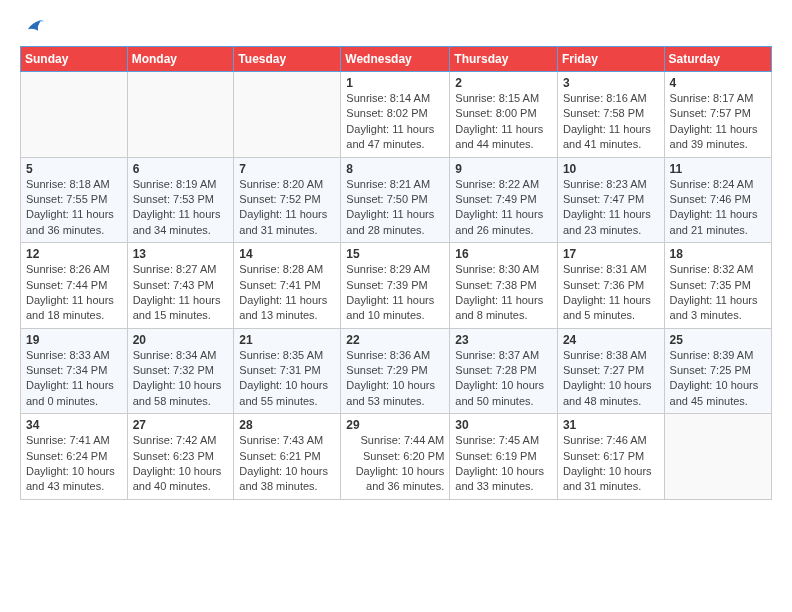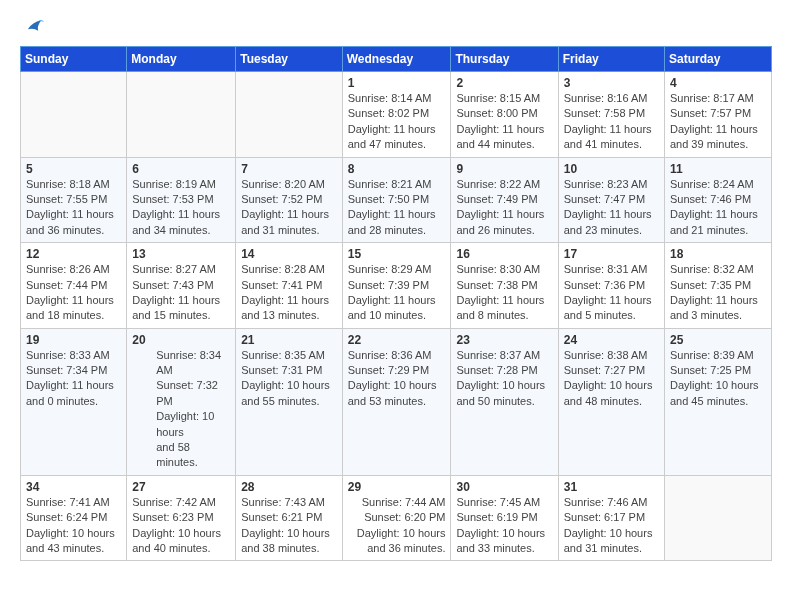--- a/index.html
+++ b/index.html
@@ -59,21 +59,21 @@
       font-size: 14px;
       color: #333;
       margin-top: 2px;
     }
     .calendar {
       width: 100%;
       border-collapse: collapse;
       margin-top: 8px;
     }
     .calendar th {
-      background: #1d4ed8;
+      background: #ef4444;
       color: #fff;
       font-size: 12px;
       font-weight: bold;
       padding: 5px 4px;
       text-align: left;
       border: 1px solid #5a9ee0;
     }
     .calendar td {
       border: 1px solid #ccc;
       vertical-align: top;
@@ -275,21 +275,21 @@
         <tr>
           <td>
             <span class="day-num">19</span>
             <div class="day-info" style="white-space: pre-line;">Sunrise: 8:33 AM
 Sunset: 7:34 PM
 Daylight: 11 hours
 and 0 minutes.</div>
           </td>
           <td>
             <span class="day-num">20</span>
-            <div class="day-info" style="white-space: pre-line; margin-left: 24px;">Sunrise: 8:34 AM
+            <div class="day-info" style="white-space: pre-line;">Sunrise: 8:34 AM
 Sunset: 7:32 PM
 Daylight: 10 hours
 and 58 minutes.</div>
           </td>
           <td>
             <span class="day-num">21</span>
             <div class="day-info" style="white-space: pre-line;">Sunrise: 8:35 AM
 Sunset: 7:31 PM
 Daylight: 10 hours
 and 55 minutes.</div>

